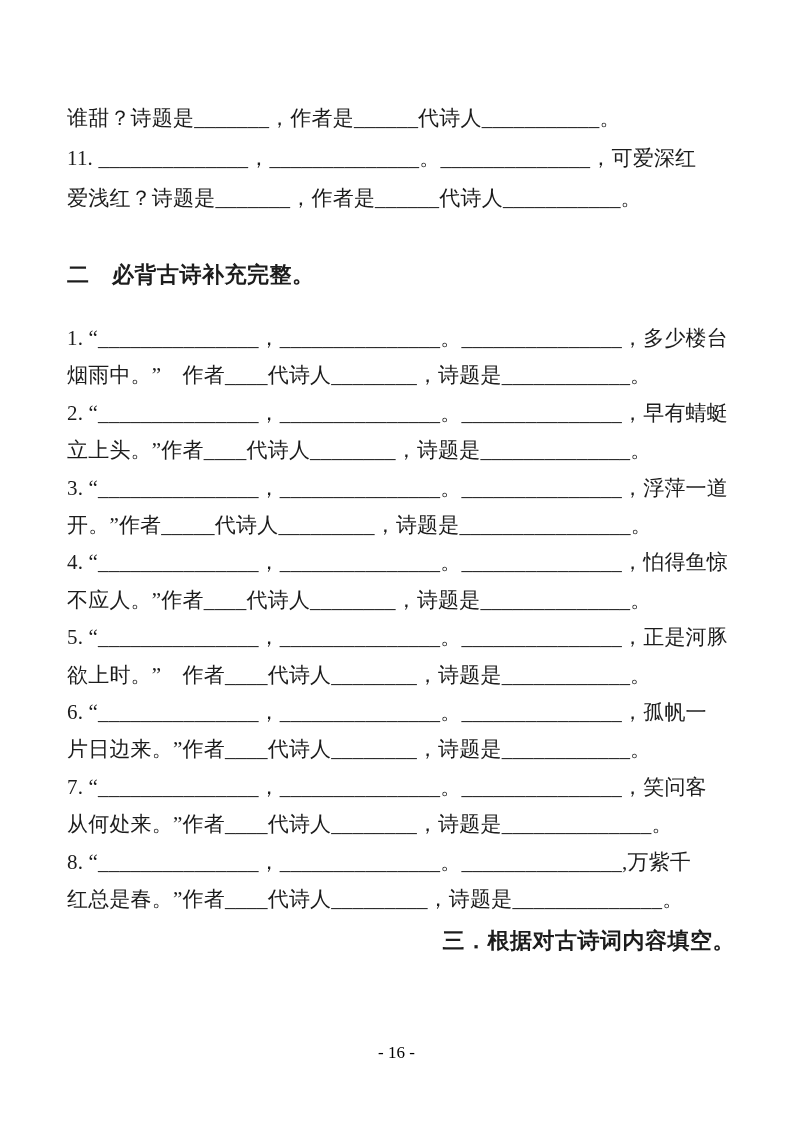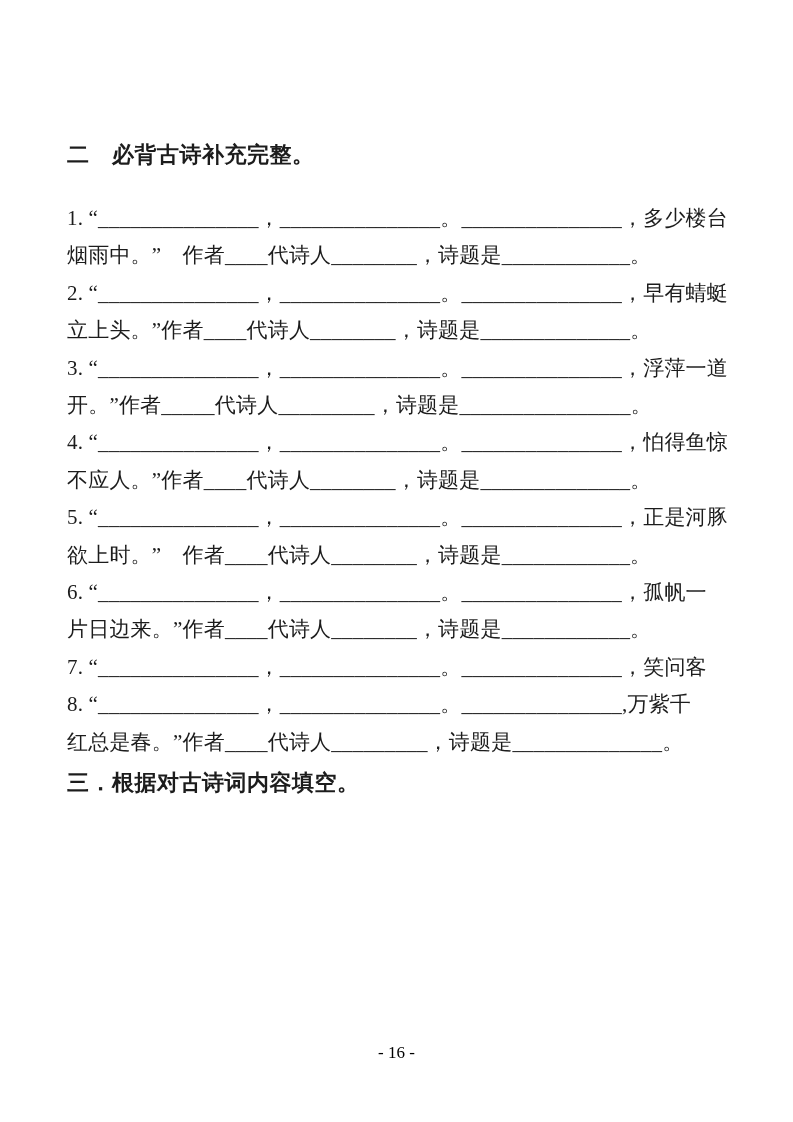--- a/index.html
+++ b/index.html
@@ -40,55 +40,62 @@
       font-weight: 700;
       letter-spacing: 0.5px;
     }
     .heading.s2 {
       margin-top: 37px;
       margin-bottom: 25px;
     }
     .heading.s3 {
       margin-top: 2px;
       margin-bottom: 6px;
+      text-align: right;
     }
     .footer {
       position: absolute;
       left: 0;
       right: 0;
       top: 1042px;
       text-align: center;
       font-size: 17px;
       line-height: 22px;
       color: #000000;
     }
   </style>
 </head>
 <body>
 
 <div class="page">
   <div class="content">
 
+    <div class="intro">
+      <p class="line">谁甜？诗题是_______，作者是______代诗人___________。</p>
+      <p class="line">11. ______________，______________。______________，可爱深红</p>
+      <p class="line">爱浅红？诗题是_______，作者是______代诗人___________。</p>
+    </div>
 
     <h2 class="heading s2">二　必背古诗补充完整。</h2>
 
     <div class="items">
       <p class="line">1. “_______________，_______________。_______________，多少楼台</p>
       <p class="line">烟雨中。”　作者____代诗人________，诗题是____________。</p>
       <p class="line">2. “_______________，_______________。_______________，早有蜻蜓</p>
       <p class="line">立上头。”作者____代诗人________，诗题是______________。</p>
       <p class="line">3. “_______________，_______________。_______________，浮萍一道</p>
       <p class="line">开。”作者_____代诗人_________，诗题是________________。</p>
       <p class="line">4. “_______________，_______________。_______________，怕得鱼惊</p>
       <p class="line">不应人。”作者____代诗人________，诗题是______________。</p>
       <p class="line">5. “_______________，_______________。_______________，正是河豚</p>
       <p class="line">欲上时。”　作者____代诗人________，诗题是____________。</p>
       <p class="line">6. “_______________，_______________。_______________，孤帆一</p>
       <p class="line">片日边来。”作者____代诗人________，诗题是____________。</p>
       <p class="line">7. “_______________，_______________。_______________，笑问客</p>
+      <p class="line">从何处来。”作者____代诗人________，诗题是______________。</p>
       <p class="line">8. “_______________，_______________。_______________,万紫千</p>
       <p class="line">红总是春。”作者____代诗人_________，诗题是______________。</p>
     </div>
 
     <h2 class="heading s3">三．根据对古诗词内容填空。</h2>
 
     <div class="items s3items">
     </div>
 
   </div>

